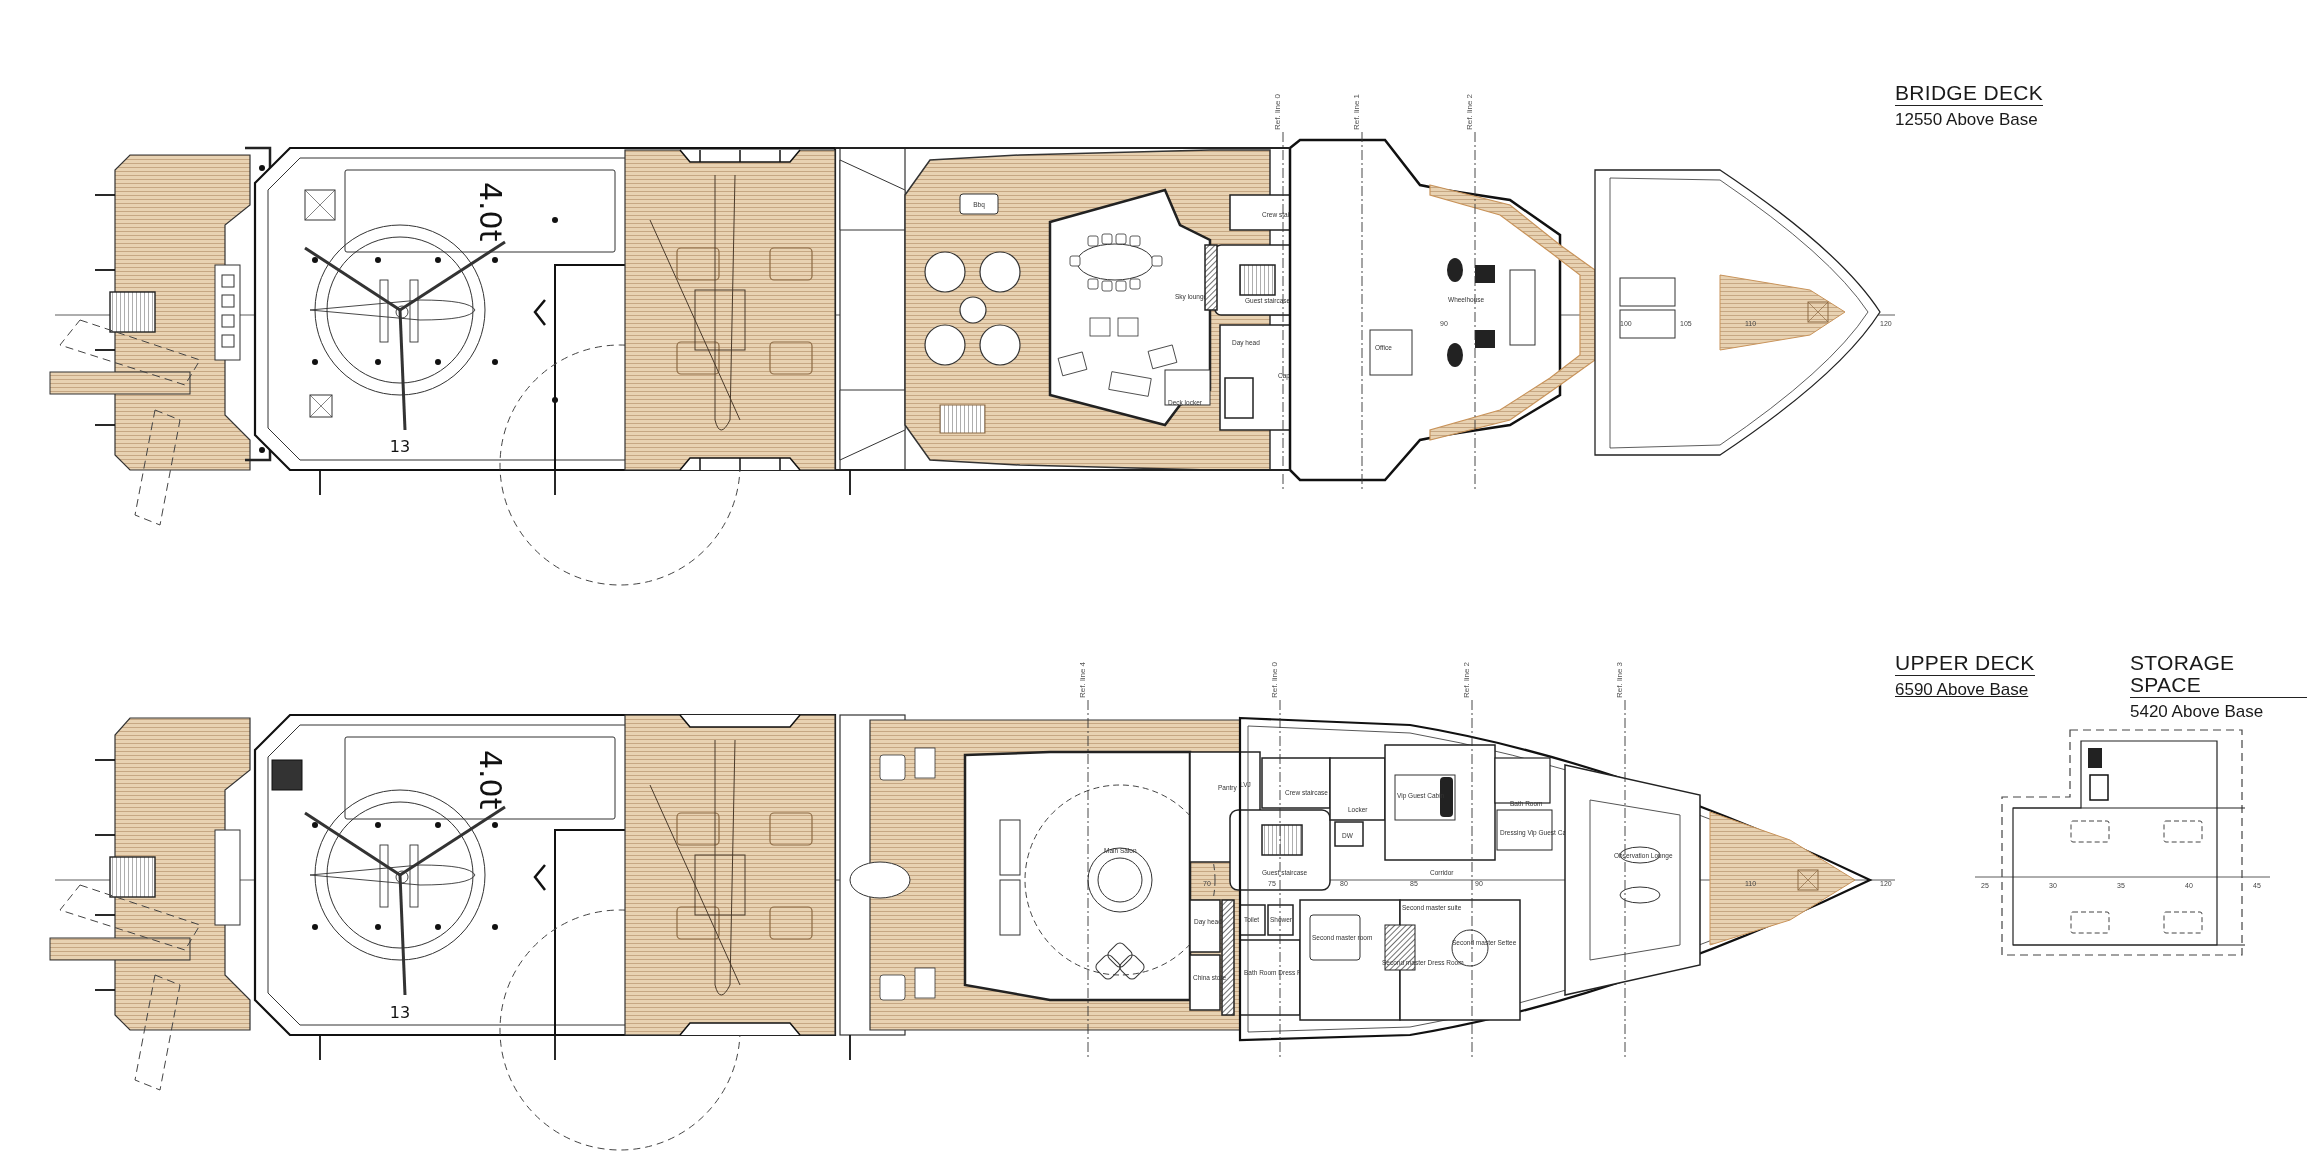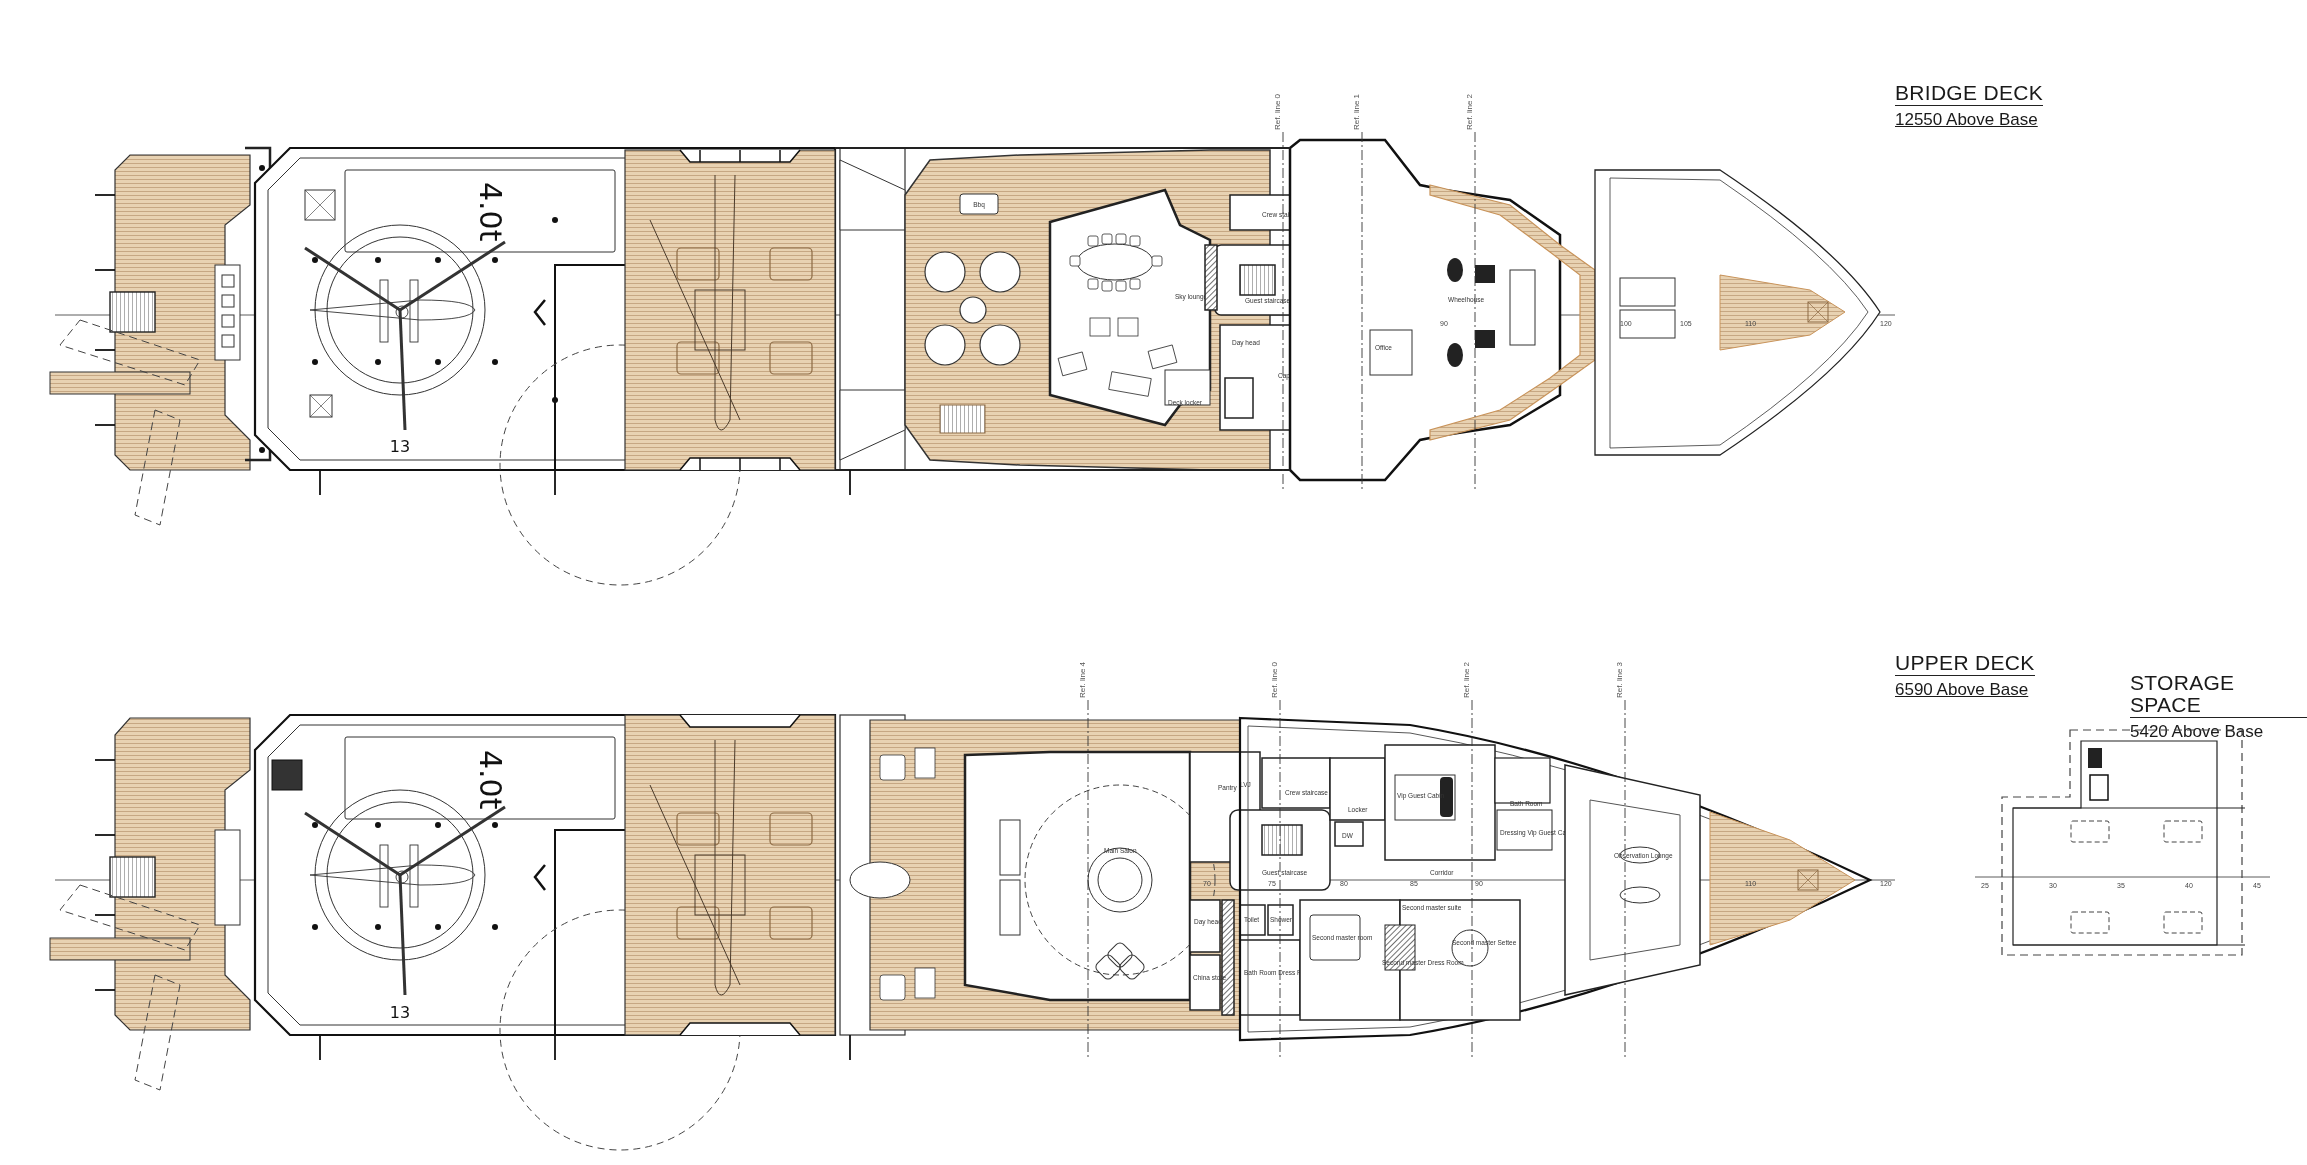--- a/index.html
+++ b/index.html
@@ -9,29 +9,29 @@
   .deck-sub{font-size:17px;line-height:16px;margin-top:6px;}
   svg{position:absolute;left:0;top:0;}
   .ref{font-size:8px;fill:#555;font-family:"Liberation Sans",sans-serif;}
   .tick{font-size:7px;fill:#444;font-family:"Liberation Sans",sans-serif;}
   .room{font-size:6.5px;fill:#333;font-family:"Liberation Sans",sans-serif;}
   .big{font-family:"DejaVu Sans",sans-serif;fill:#111;}
 </style>
 </head>
 <body>
 
-<div class="title-block" style="left:1895px;top:82px;text-decoration:underline;">
+<div class="title-block" style="left:1895px;top:82px;">
   <div class="deck-title">BRIDGE DECK</div>
   <div class="deck-sub">12550 Above Base</div>
 </div>
 <div class="title-block" style="left:1895px;top:652px;text-decoration:underline;">
   <div class="deck-title">UPPER DECK</div>
   <div class="deck-sub">6590 Above Base</div>
 </div>
-<div class="title-block" style="left:2130px;top:672px;">
+<div class="title-block" style="left:2130px;top:652px;">
   <div class="deck-title">STORAGE SPACE</div>
   <div class="deck-sub">5420 Above Base</div>
 </div>
 
 <svg width="2307" height="1165" viewBox="0 0 2307 1165">
   <defs>
     <pattern id="teak" width="6" height="4" patternUnits="userSpaceOnUse">
       <rect width="6" height="4" fill="#e8d2b2"></rect>
       <line x1="0" y1="3.5" x2="6" y2="3.5" stroke="#b8956e" stroke-width="0.7"></line>
     </pattern>

